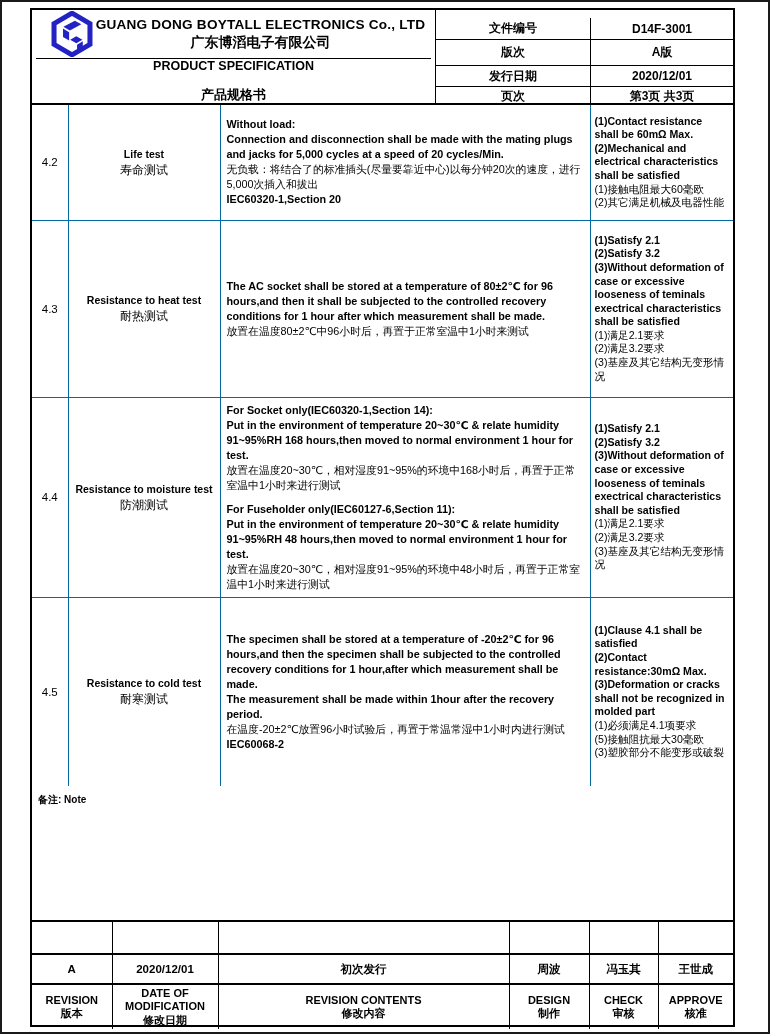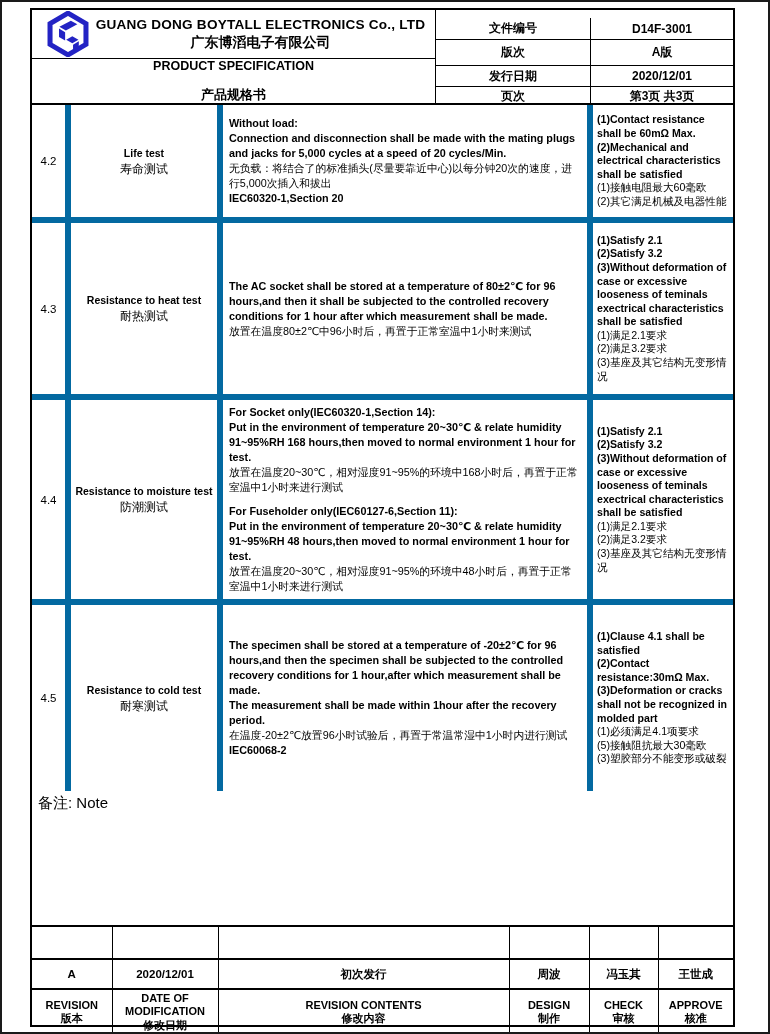--- a/index.html
+++ b/index.html
@@ -2,57 +2,57 @@
 <html><head>
 <meta charset="utf-8">
 <style>
   * { margin:0; padding:0; box-sizing:border-box; }
   body { background:#e8e8e8; font-family:"Liberation Sans","DejaVu Sans",sans-serif; color:#000; }
   .page { position:relative; width:770px; height:1034px; background:#fff; border:2px solid #1a1a1a; overflow:hidden; }
   .doc { position:absolute; left:28px; top:6px; width:705px; height:1019px; border:2px solid #000; background:#fff; }
 
   
   .header { display:flex; height:95px; border-bottom:2px solid #000; }
-  .header-left { width:404px; border-right:1px solid #000; display:flex; flex-direction:column; }
+  .header-left { width:404px; border-right:1px solid #000; display:flex; flex-direction:column;align-items:center; }
   .company-row { height:55px; border-bottom:1px solid #000; display:flex; align-items:center; padding:0 6px 0 12px; }
   .logo { flex:0 0 48px; display:flex; align-items:center; justify-content:center; }
   .company-names { flex:1; text-align:center; }
   .company-en { font-weight:bold; font-size:13.6px; line-height:17px; letter-spacing:.2px; }
   .company-cn { font-weight:bold; font-size:14px; line-height:19px; }
   .spec-title { flex:1; display:flex; flex-direction:column; justify-content:center; text-align:center;gap:12px; }
   .title-en { font-weight:bold; font-size:12.5px; line-height:15px; }
   .title-cn { font-weight:bold; font-size:13px; line-height:17px; }
   .header-right { flex:1; display:grid; grid-template-columns:154px 1fr; grid-template-rows:29px 26px 21px 19px; }
   .hcell { display:flex; align-items:center; justify-content:center; font-weight:bold; font-size:12px; border-top:1px solid #000; }
   .hcell.r0 { border-top:none;margin-top:8px; }
   .hcell.val { border-left:1px solid #000; }
 
   
   .spec-table { width:100%; border-collapse:collapse; table-layout:fixed; }
-  .spec-table td { border:6px solid #0369a1; vertical-align:middle; overflow:hidden; }
+  .spec-table td { border:1px solid #0369a1; vertical-align:middle; overflow:hidden; }
   .spec-table tr td:first-child { border-left:none; }
   .spec-table tr td:last-child  { border-right:none;margin-left:28px; }
   .spec-table tr:first-child td { border-top:none; }
   .spec-table tr:last-child td  { border-bottom:none; }
   .c-num  { text-align:center; font-size:11.5px; }
   .c-name { text-align:center; }
   .c-name .en { font-weight:bold; font-size:10.5px; line-height:15px; white-space:nowrap; }
   .c-name .cn { font-size:12px; line-height:16px; }
   .c-desc { padding:5px 6px; font-size:10.8px; }
   .c-desc .ln { line-height:15px; }
   .c-req  { padding:3px 4px; font-size:10.6px; }
   .c-req .ln { line-height:13.6px; }
   .vtop { vertical-align:top; }
   .ln.en { font-weight:bold; }
   .ln.cn { font-weight:normal; }
   .ln.gap { height:9px; }
 
   
   .note-box { height:136px; border-bottom:2px solid #000; padding:3px 6px; }
-  .note-label { font-weight:normal; font-size:15px; }
+  .note-label { font-weight:bold; font-size:10px; }
 
   
   .rev-table { width:100%; border-collapse:collapse; table-layout:fixed; font-weight:bold; }
   .rev-table td { border:1px solid #000; border-top:2px solid #000; text-align:center; vertical-align:middle; }
   .rev-table tr td:first-child { border-left:none; }
   .rev-table tr td:last-child  { border-right:none; }
   .rev-table tr:first-child td { border-top:none; }
   .rev-table tr:last-child td  { border-bottom:none; }
   .rev-entry td { font-size:11.5px; }
   .rev-head td { font-size:11px; }

